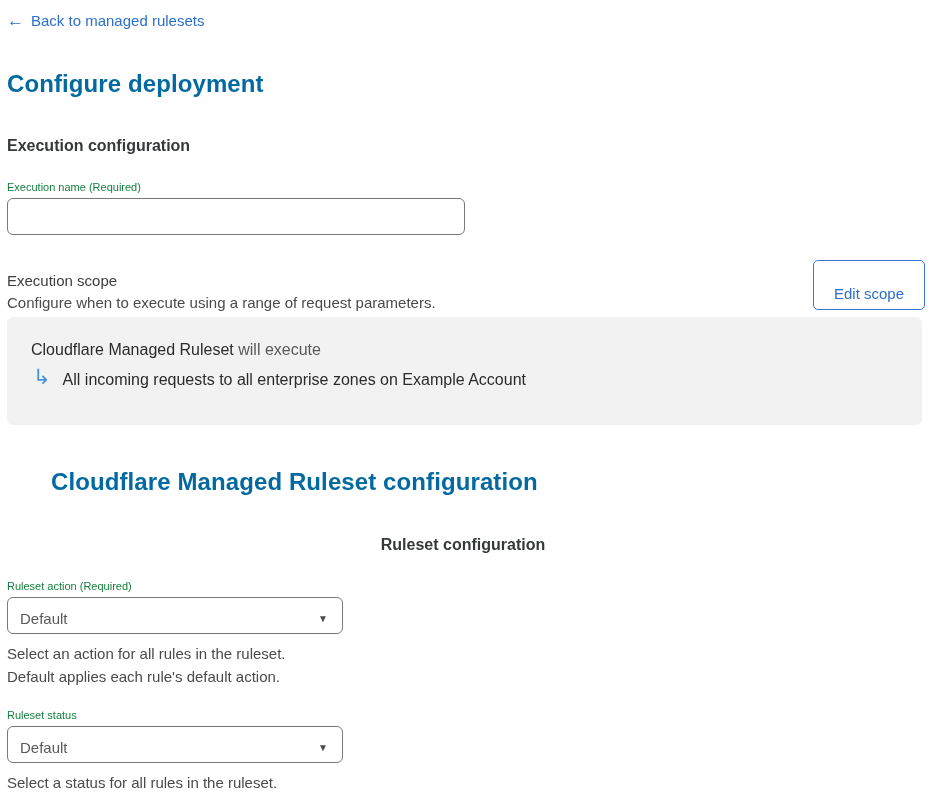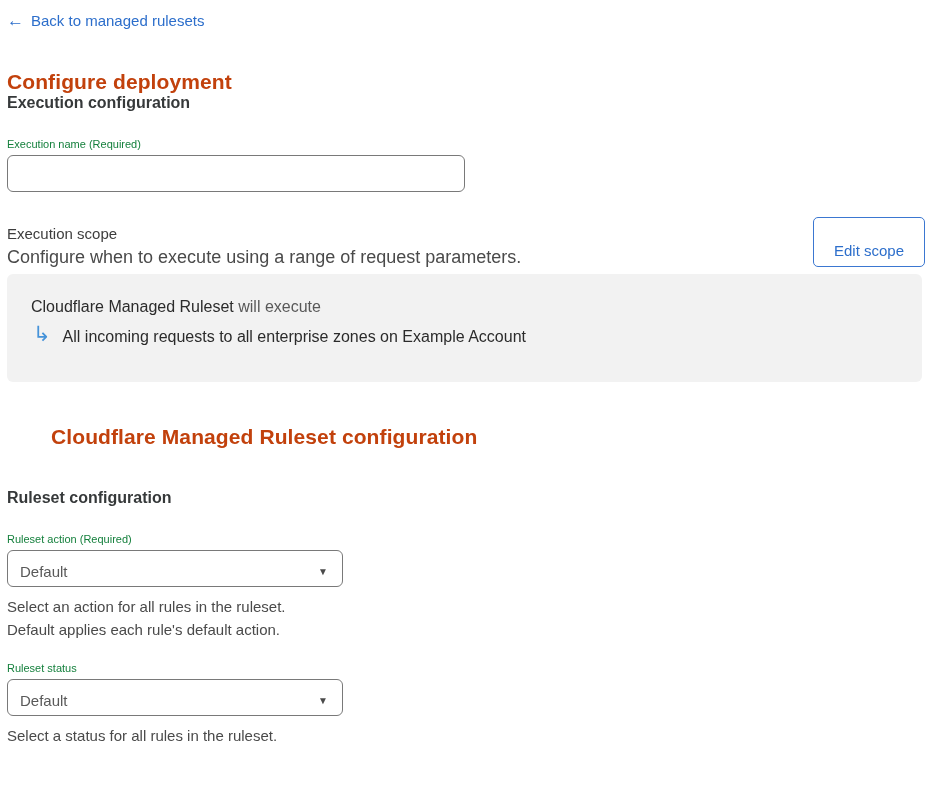--- a/index.html
+++ b/index.html
@@ -15,24 +15,25 @@
   
   .back-link {
     display: inline-flex; align-items: center; gap: 7px;
     color: #2c6ecb; font-size: 15px; text-decoration: none; cursor: pointer;
   }
   .back-link .arrow { font-size: 17px; line-height: 1; }
 
   
   .h1 {
     margin-top: 40px;
-    font-size: 21px; font-weight: 600; color: #c2410c;
+    font-size: 24px; font-weight: 600; color: #0369a1;
     letter-spacing: 0.1px;
   }
   .h2 {
+    margin-top: 39px;
     font-size: 16px; font-weight: 700; color: #36393a;
   }
 
   .field-label { margin-top: 26px; font-size: 11px; color: #15803d; }
 
   .text-input {
     margin-top: 5px;
     width: 458px; height: 37px;
     border: 1px solid #797979; border-radius: 6px;
     background: #fff; font-size: 15px; padding: 0 12px;
@@ -40,21 +41,21 @@
     outline: none; display: block;
   }
 
   
   .scope-row {
     margin-top: 25px;
     display: flex; justify-content: space-between; align-items: flex-end;
     width: 918px;
   }
   .scope-text .label { font-size: 15px; color: #3d3d3d; }
-  .scope-text .desc { font-size: 18px; color: #4a4a4a; margin-top: 5px; }
+  .scope-text .desc { font-size: 15px; color: #4a4a4a; margin-top: 5px; }
   .btn-outline {
     background: #fff; color: #2c6ecb;
     border: 1px solid #3b77d1; border-radius: 5px;
     font-size: 15px; font-family: "Liberation Sans", sans-serif;
     padding: 24px 20px; height: 36px; cursor: pointer;
     margin-bottom: 1px;
   }
 
   
   .panel {
@@ -123,21 +124,21 @@
       <span class="ruleset-name">Cloudflare Managed Ruleset</span><span class="muted"> will execute</span>
     </div>
     <div class="panel-line2">
       <span class="turn-arrow">↳</span>
       <span>All incoming requests to all enterprise zones on Example Account</span>
     </div>
   </div>
 
   <div class="h1" style="margin-top:43px;margin-left:44px;">Cloudflare Managed Ruleset configuration</div>
 
-  <div class="h2" style="margin-top:40px;">Ruleset configuration</div>
+  <div class="h2" style="margin-top:40px;text-align:center;">Ruleset configuration</div>
 
   <div class="field-label">Ruleset action (Required)</div>
   <div class="select">
     <span class="value">Default</span>
     <span class="caret">▼</span>
   </div>
   <div class="help">
     <div>Select an action for all rules in the ruleset.</div>
     <div>Default applies each rule's default action.</div>
   </div>

